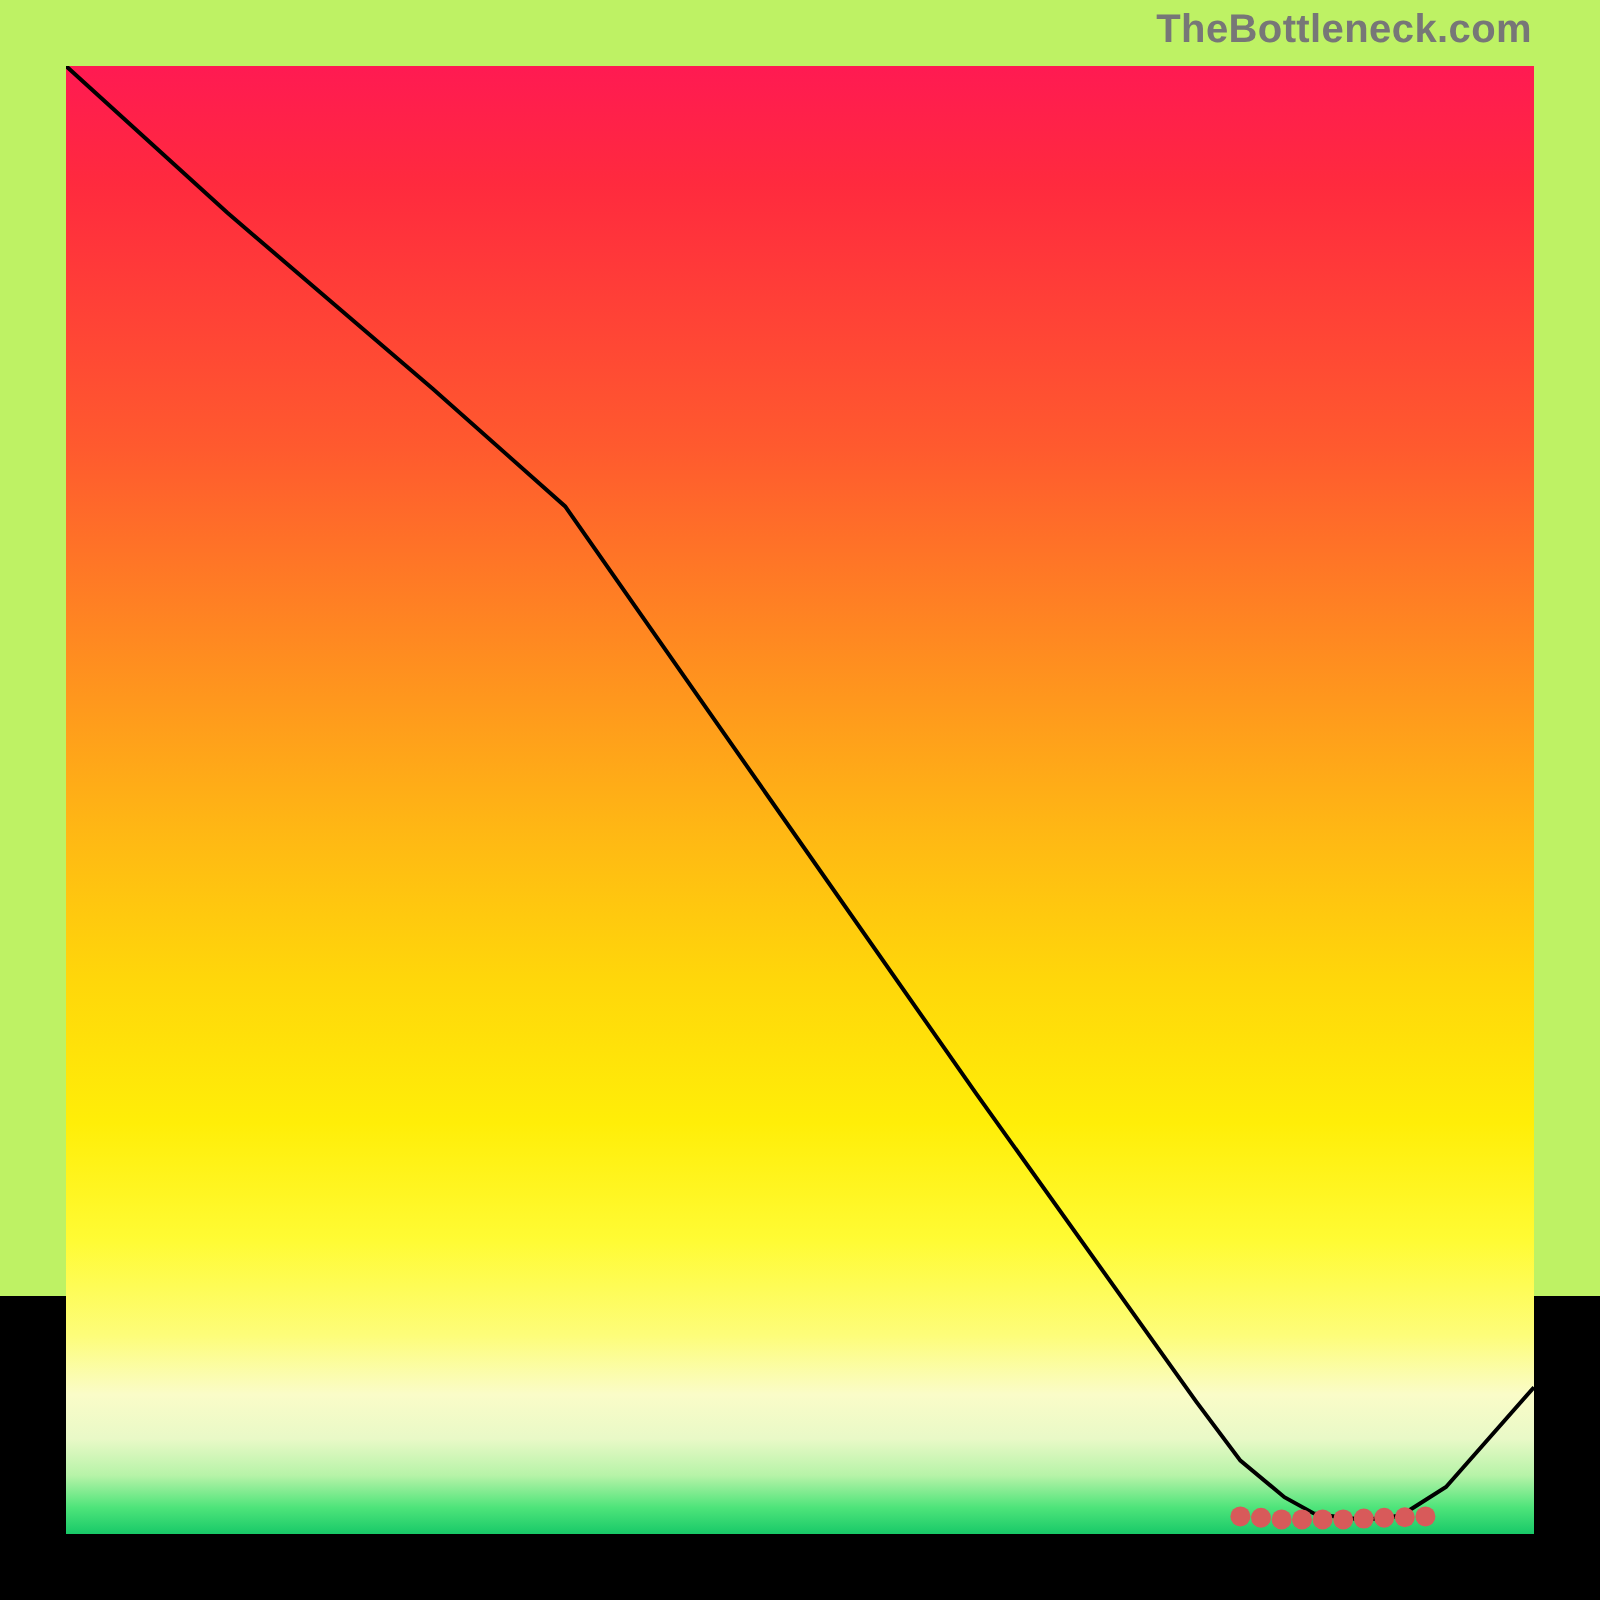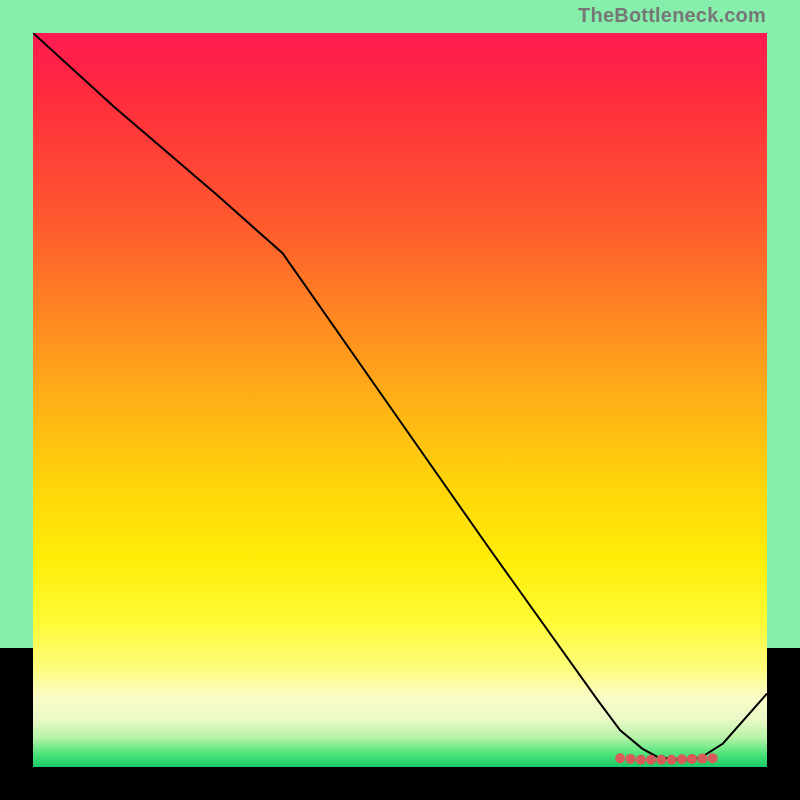--- a/index.html
+++ b/index.html
@@ -8,21 +8,21 @@
     width: 800px;
     height: 800px;
     background: #000;
     font-family: Arial, Helvetica, sans-serif;
     overflow: hidden;
   }
   .wrap {
     position: relative;
     width: 800px;
     height: 648px;
-    background: #86efac;
+    background: #bef264;
   }
   .plot {
     position: absolute;
     left: 33px;
     top: 33px;
     width: 734px;
     height: 734px;
     
     background: linear-gradient(
       to bottom,

